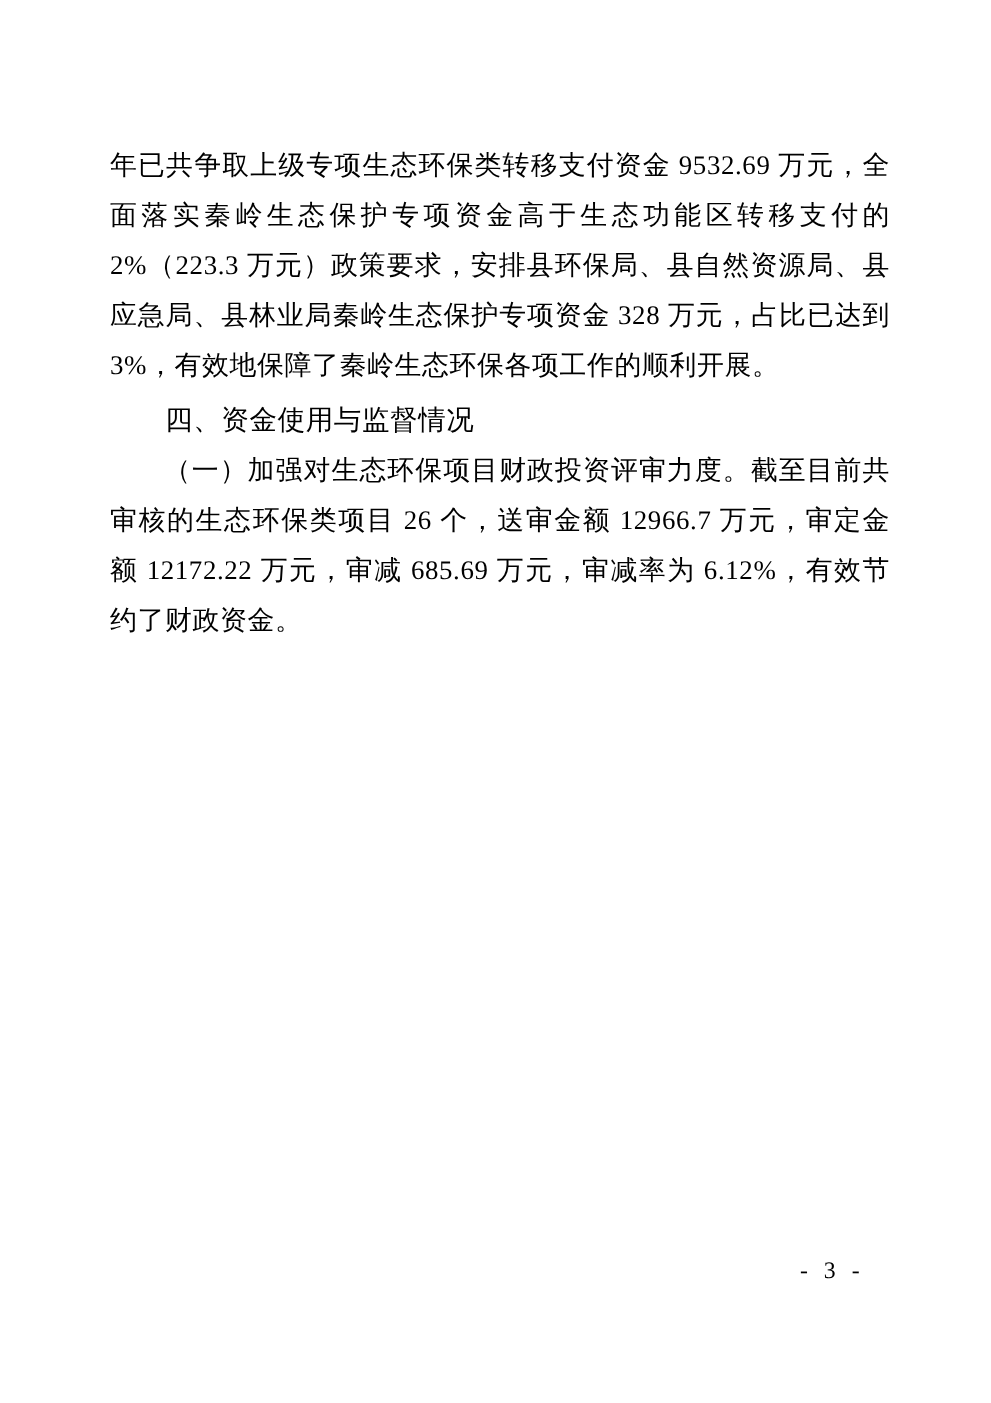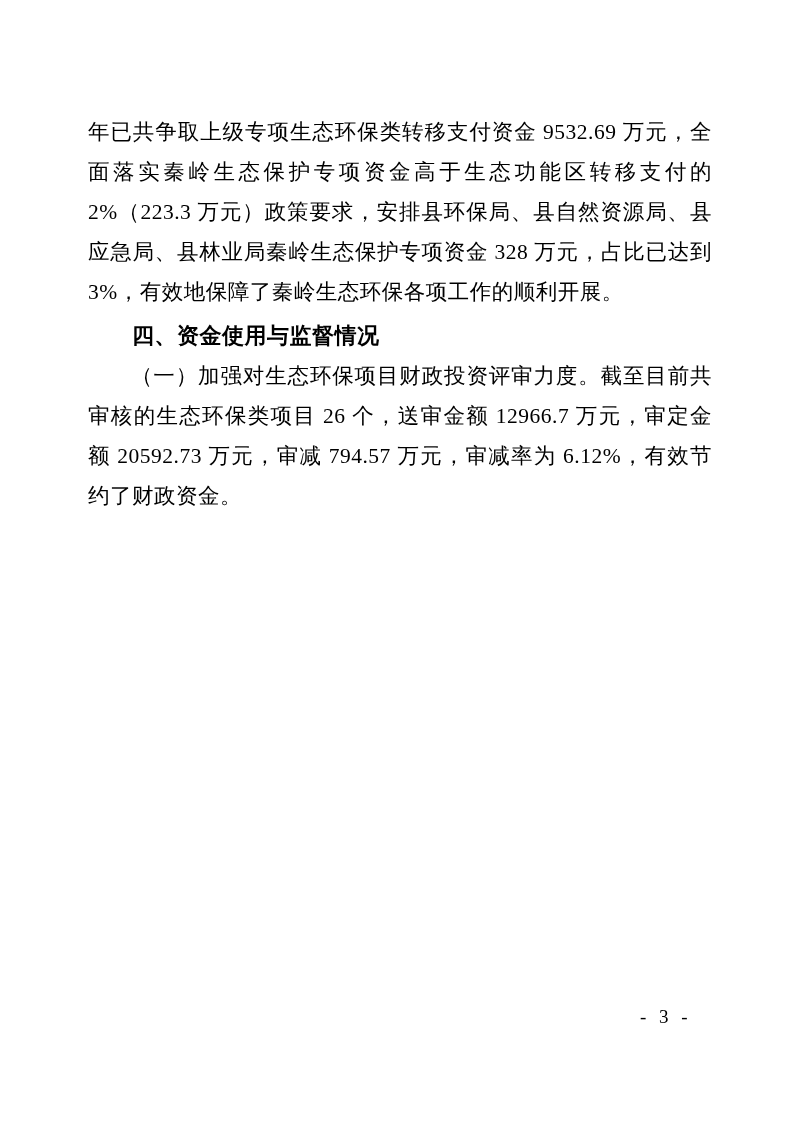--- a/index.html
+++ b/index.html
@@ -33,21 +33,21 @@
     text-indent: 2em;
     letter-spacing: 0.5px;
   }
   .body-p.no-indent {
     text-indent: 0;
   }
   .section-heading {
     margin: 4px 0 0 0;
     font-size: 22px;
     line-height: 40px;
-    font-weight: bold;
+    font-weight: normal;
     font-family: "Liberation Sans", "DejaVu Sans", sans-serif;
     text-indent: 2em;
     letter-spacing: 0.5px;
   }
   .page-number {
     position: absolute;
     top: 1005px;
     left: 640px;
     font-size: 19px;
     line-height: 24px;
@@ -57,16 +57,16 @@
     white-space: pre;
   }
 </style>
 </head>
 <body>
 
 <div class="page">
   <div class="content">
     <p class="body-p no-indent">年已共争取上级专项生态环保类转移支付资金 9532.69 万元，全面落实秦岭生态保护专项资金高于生态功能区转移支付的 2%（223.3 万元）政策要求，安排县环保局、县自然资源局、县应急局、县林业局秦岭生态保护专项资金 328 万元，占比已达到 3%，有效地保障了秦岭生态环保各项工作的顺利开展。</p>
     <h2 class="section-heading">四、资金使用与监督情况</h2>
-    <p class="body-p">（一）加强对生态环保项目财政投资评审力度。截至目前共审核的生态环保类项目 26 个，送审金额 12966.7 万元，审定金额 20592.73 万元，审减 794.57 万元，审减率为 6.12%，有效节约了财政资金。</p>
+    <p class="body-p">（一）加强对生态环保项目财政投资评审力度。截至目前共审核的生态环保类项目 26 个，送审金额 12966.7 万元，审定金额 12172.22 万元，审减 685.69 万元，审减率为 6.12%，有效节约了财政资金。</p>
   </div>
   <div class="page-number">- 3 -</div>
 </div>
 
 </body></html>

